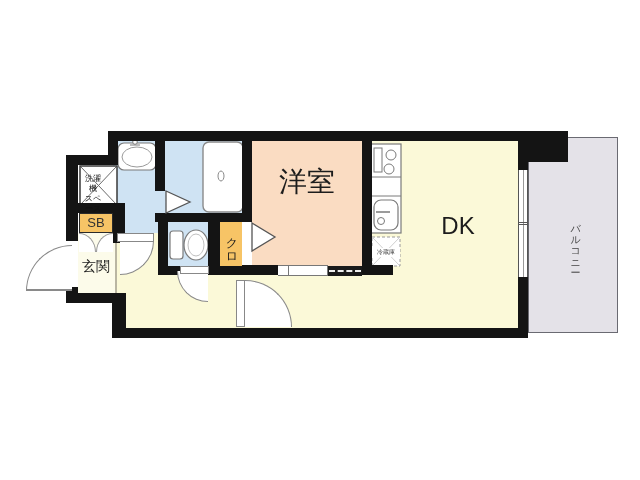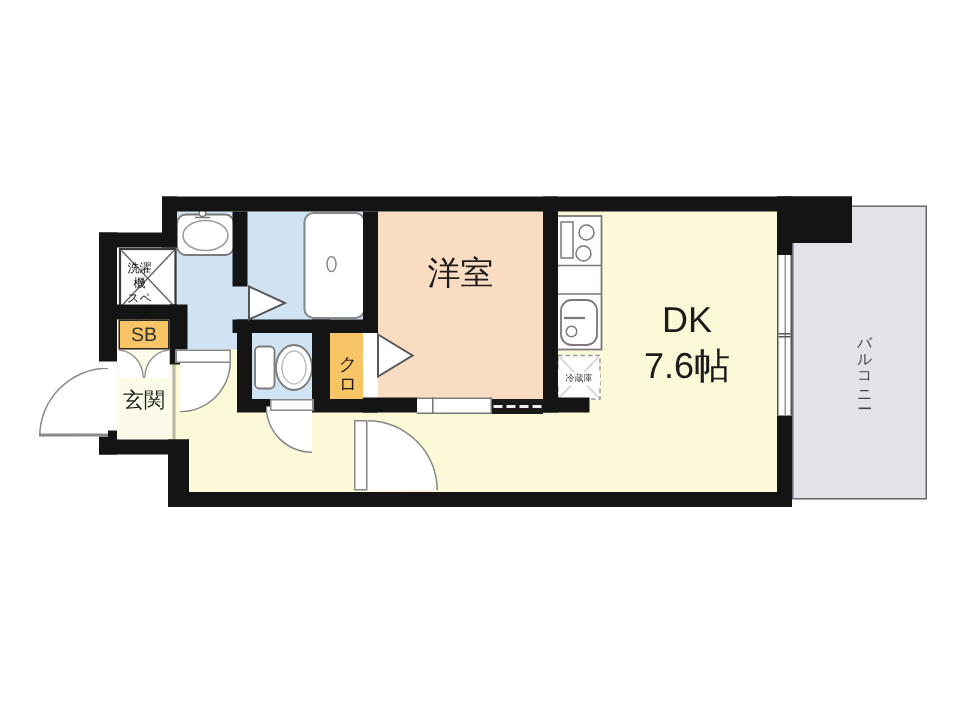--- a/index.html
+++ b/index.html
@@ -123,26 +123,25 @@
   <div class="abs" style="left:180px;top:266px;width:29px;height:8px;background:#fff;border:1px solid #888;"></div>
 
   <div class="arc" style="left:245px;top:280px;width:47px;height:47px;border-top-right-radius:100%;border-top:1.2px solid #888;border-right:1.2px solid #888;"></div>
   <div class="abs" style="left:236px;top:280px;width:9px;height:47px;background:#fff;border:1px solid #888;"></div>
 
   <svg width="640" height="480" viewBox="0 0 640 480">
     <polygon points="166,191 190,202 166,213" fill="#fff" stroke="#555" stroke-width="1.3"></polygon>
     <polygon points="252,223 275,237 252,251" fill="#fff" stroke="#555" stroke-width="1.3"></polygon>
   </svg>
 
-  <div class="label" style="left:250px;top:166px;width:114px;font-size:22px;line-height:31px;">
+  <div class="label" style="left:250px;top:166px;width:114px;font-size:28px;line-height:31px;">
     <div>洋室</div>
   </div>
-  <div class="label" style="left:398px;top:198px;width:120px;font-size:24px;line-height:31px;">
+  <div class="label" style="left:398px;top:210px;width:120px;font-size:24px;line-height:31px;">
     <div>DK</div>
-    <div>7.6帖</div>
   </div>
   <div class="label" style="left:76px;top:258px;width:40px;font-size:14px;">玄関</div>
   <div class="label" style="left:79px;top:215px;width:34px;font-size:13px;color:#333;">SB</div>
   <div class="label vtext" style="left:222px;top:226px;width:18px;height:38px;font-size:12px;letter-spacing:2px;">クロ</div>
   <div class="label" style="left:83px;top:174px;width:20px;font-size:8px;line-height:10px;color:#111;">
     <div>洗濯機</div>
     <div>スペース</div>
   </div>
   <div class="label" style="left:372px;top:248px;width:28px;font-size:6px;color:#333;background:#fff;">冷蔵庫</div>
   <div class="label vtext" style="left:566px;top:205px;width:16px;height:75px;font-size:10px;letter-spacing:1px;color:#444;">バルコニー</div>

